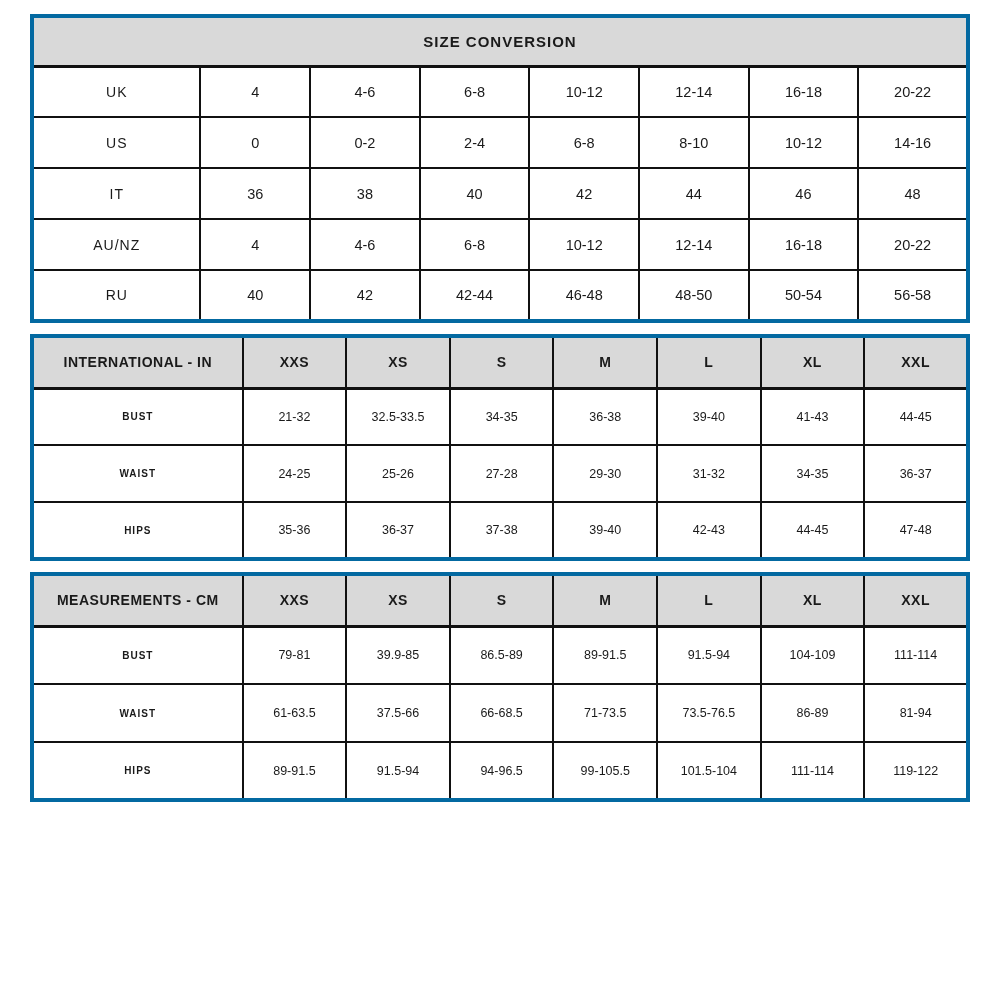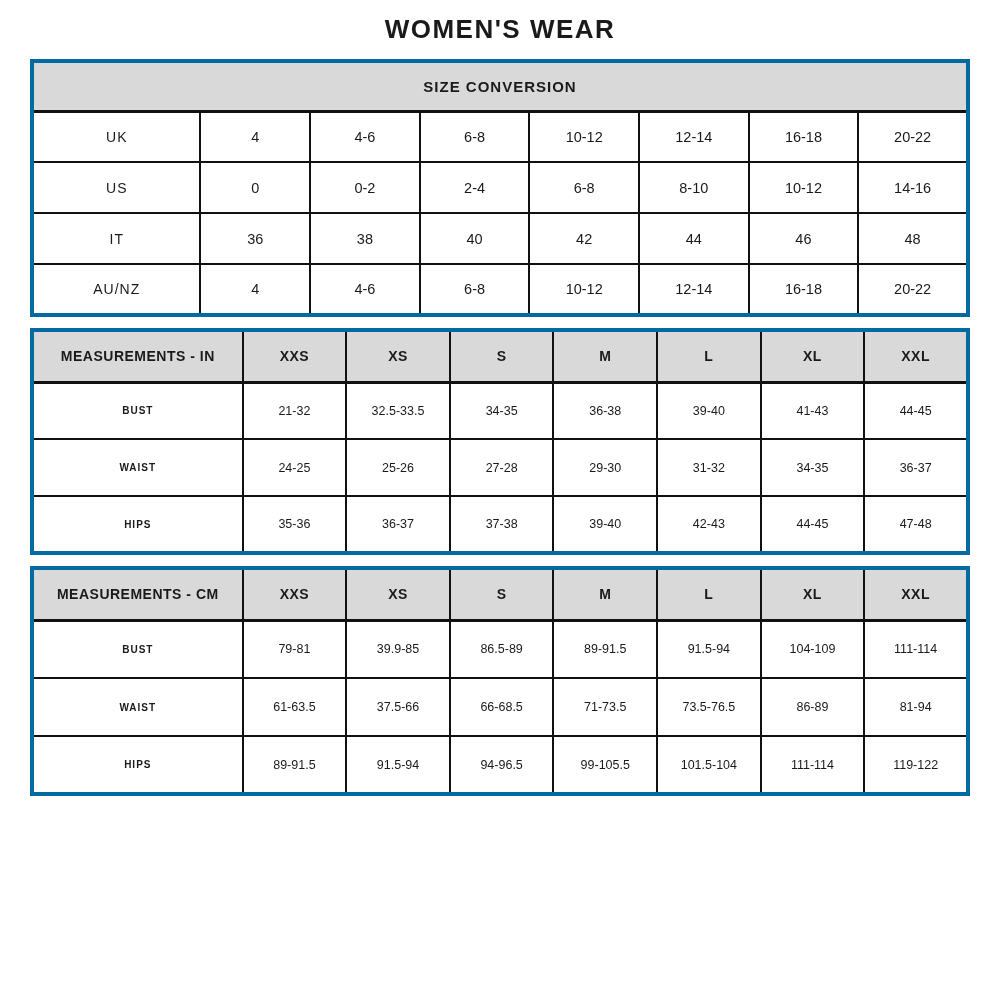--- a/index.html
+++ b/index.html
@@ -63,21 +63,20 @@
   }
   .meas tbody td { height: 57px; font-size: 12.5px; }
   .meas-cm tbody td { height: 58px; }
   .meas tbody td.row-label { font-size: 10px; letter-spacing: 1px; font-weight: bold; }
 </style>
 </head>
 <body>
 
 <div class="page">
 
-  <h1 class="title">WOMEN'S WEAR</h1>
 
   <table class="conv">
     <colgroup>
       <col style="width:18%">
       <col style="width:11.714%">
         <col style="width:11.714%">
         <col style="width:11.714%">
       <col style="width:11.714%">
         <col style="width:11.714%">
         <col style="width:11.714%">
@@ -122,37 +121,47 @@
         <tr>
           <td class="row-label">AU/NZ</td>
           <td>4</td>
           <td>4-6</td>
           <td>6-8</td>
           <td>10-12</td>
           <td>12-14</td>
           <td>16-18</td>
           <td>20-22</td>
         </tr>
+        <tr>
+          <td class="row-label">RU</td>
+          <td>40</td>
+          <td>42</td>
+          <td>42-44</td>
+          <td>46-48</td>
+          <td>48-50</td>
+          <td>50-54</td>
+          <td>56-58</td>
+        </tr>
       </tbody>
   </table>
 
   <table class="meas meas-in">
     <colgroup>
       <col style="width:22.5%">
       <col style="width:11.071%">
         <col style="width:11.071%">
         <col style="width:11.071%">
       <col style="width:11.071%">
         <col style="width:11.071%">
         <col style="width:11.071%">
       <col style="width:11.074%">
     </colgroup>
     <thead>
       <tr>
-          <th class="row-label">MEASUREMENTS - IN</th>
+          <th class="row-label">INTERNATIONAL - IN</th>
           <th>XXS</th>
           <th>XS</th>
           <th>S</th>
           <th>M</th>
           <th>L</th>
           <th>XL</th>
           <th>XXL</th>
         </tr>
     </thead>
     <tbody>

